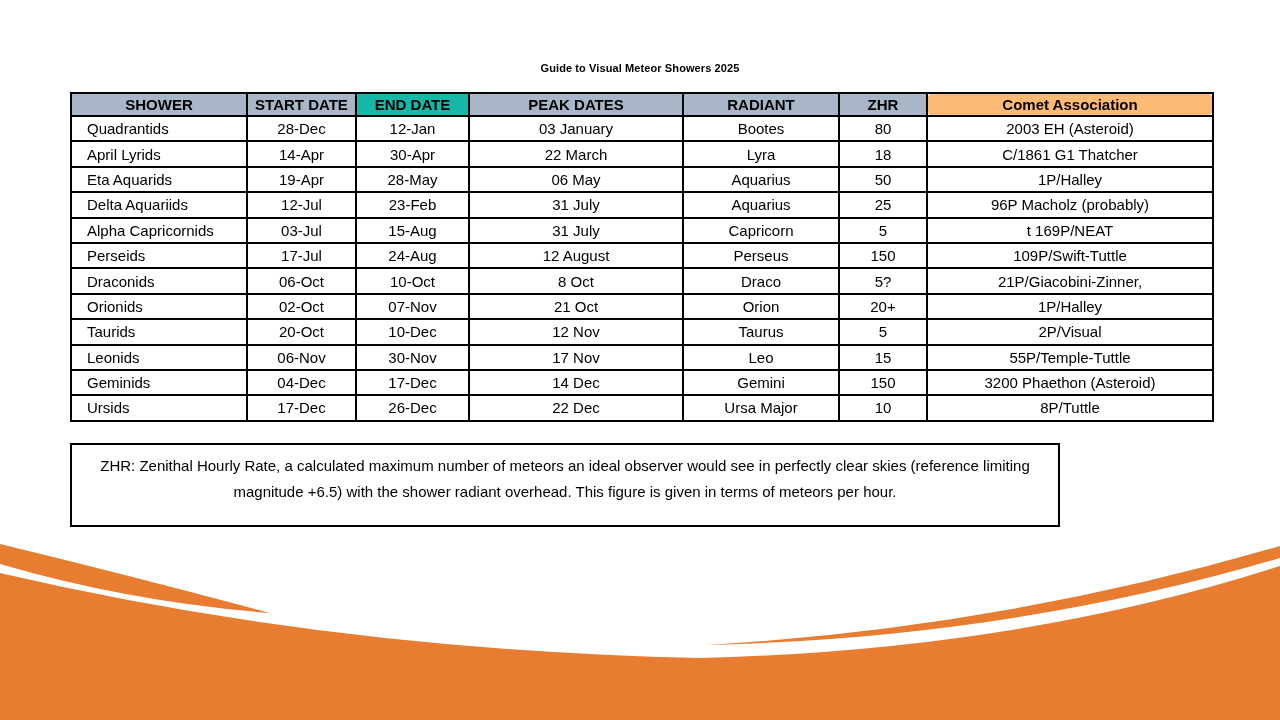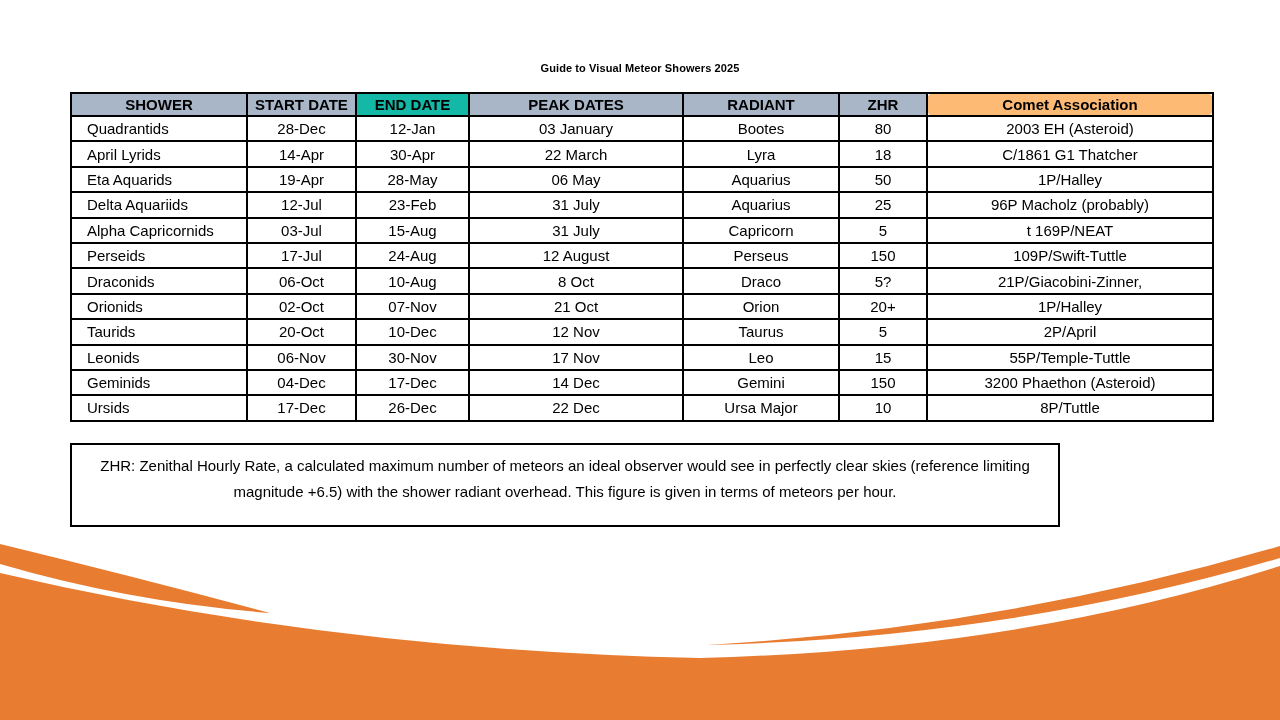--- a/index.html
+++ b/index.html
@@ -145,21 +145,21 @@
         <td>17-Jul</td>
         <td>24-Aug</td>
         <td>12 August</td>
         <td>Perseus</td>
         <td>150</td>
         <td>109P/Swift-Tuttle</td>
       </tr>
       <tr>
         <td>Draconids</td>
         <td>06-Oct</td>
-        <td>10-Aug</td>
+        <td>10-Oct</td>
         <td>8 Oct</td>
         <td>Draco</td>
         <td>5?</td>
         <td>21P/Giacobini-Zinner,</td>
       </tr>
       <tr>
         <td>Orionids</td>
         <td>02-Oct</td>
         <td>07-Nov</td>
         <td>21 Oct</td>
@@ -167,21 +167,21 @@
         <td>20+</td>
         <td>1P/Halley</td>
       </tr>
       <tr>
         <td>Taurids</td>
         <td>20-Oct</td>
         <td>10-Dec</td>
         <td>12 Nov</td>
         <td>Taurus</td>
         <td>5</td>
-        <td>2P/April</td>
+        <td>2P/Visual</td>
       </tr>
       <tr>
         <td>Leonids</td>
         <td>06-Nov</td>
         <td>30-Nov</td>
         <td>17 Nov</td>
         <td>Leo</td>
         <td>15</td>
         <td>55P/Temple-Tuttle</td>
       </tr>

